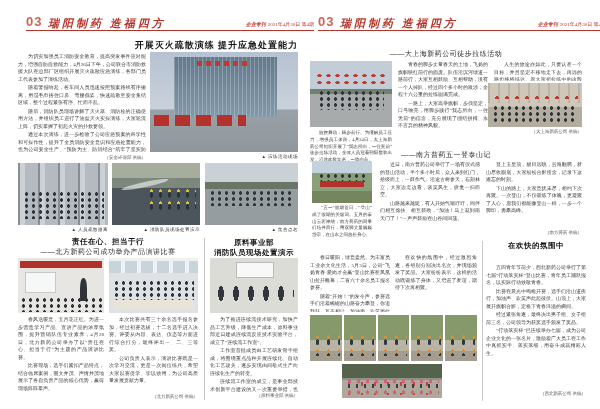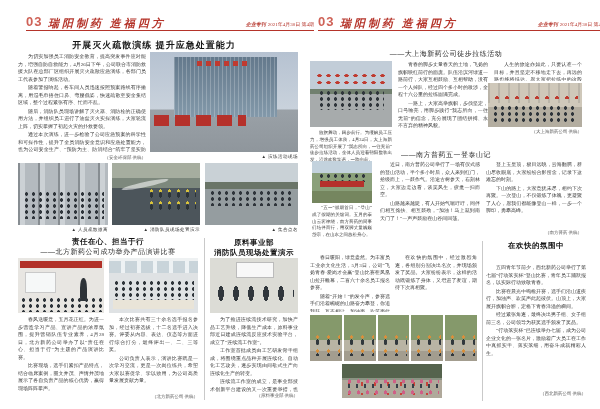--- a/index.html
+++ b/index.html
@@ -10,21 +10,21 @@
   #page04{left:302px;}
 
   
   .masthead{position:absolute;left:16px;top:6px;width:100%;height:16px;border-bottom:1.5px solid #b5342a;}
   .pageno{position:absolute;left:0;top:0;font-family:"Liberation Sans",sans-serif;font-size:13px;font-weight:bold;color:#cf6257;letter-spacing:1px;}
   .mast-title{position:absolute;left:22px;top:2px;font-size:11px;font-weight:bold;font-style:italic;color:#b5342a;letter-spacing:3px;}
   .mast-edition{position:absolute;right:0;top:7px;font-size:5px;color:#b5342a;}
   .mast-edition b{font-style:italic;margin-right:2px;}
 
   
-  .h1{position:absolute;text-align:center;font-family:Liberation Sans, sans-serif;font-weight:bold;font-size:9px;color:#161616;letter-spacing:1px;}
+  .h1{position:absolute;text-align:right;font-family:Liberation Serif, serif;font-weight:bold;font-size:9px;color:#161616;letter-spacing:1px;}
   .h2{position:absolute;text-align:center;font-family:"Liberation Sans",sans-serif;font-size:7px;color:#2a2a2a;letter-spacing:.5px;}
   .h3{position:absolute;text-align:center;font-family:"Liberation Sans",sans-serif;font-weight:bold;font-size:7.5px;color:#161616;letter-spacing:.5px;line-height:1.35;}
 
   
   .cols{position:absolute;overflow:hidden;font-size:5px;line-height:1.5;color:#3c3c3c;}
   .cols p{margin:0 0 1px 0;text-indent:2em;text-align:justify;}
   .byline{position:absolute;font-size:4.5px;color:#555;text-align:right;}
   .cap{position:absolute;font-size:4.5px;color:#333;text-align:right;letter-spacing:.5px;}
   .capblock{position:absolute;overflow:hidden;font-size:4.5px;line-height:1.5;color:#3c3c3c;}
   .capblock p{margin:0;text-indent:2em;text-align:justify;}

